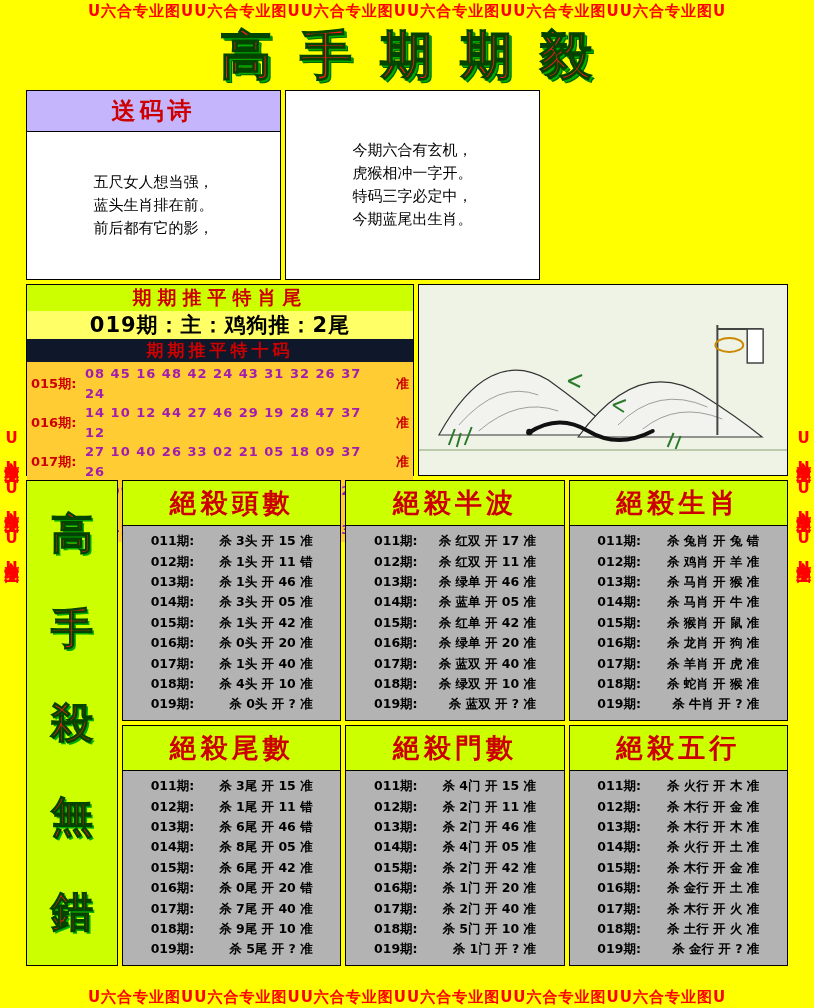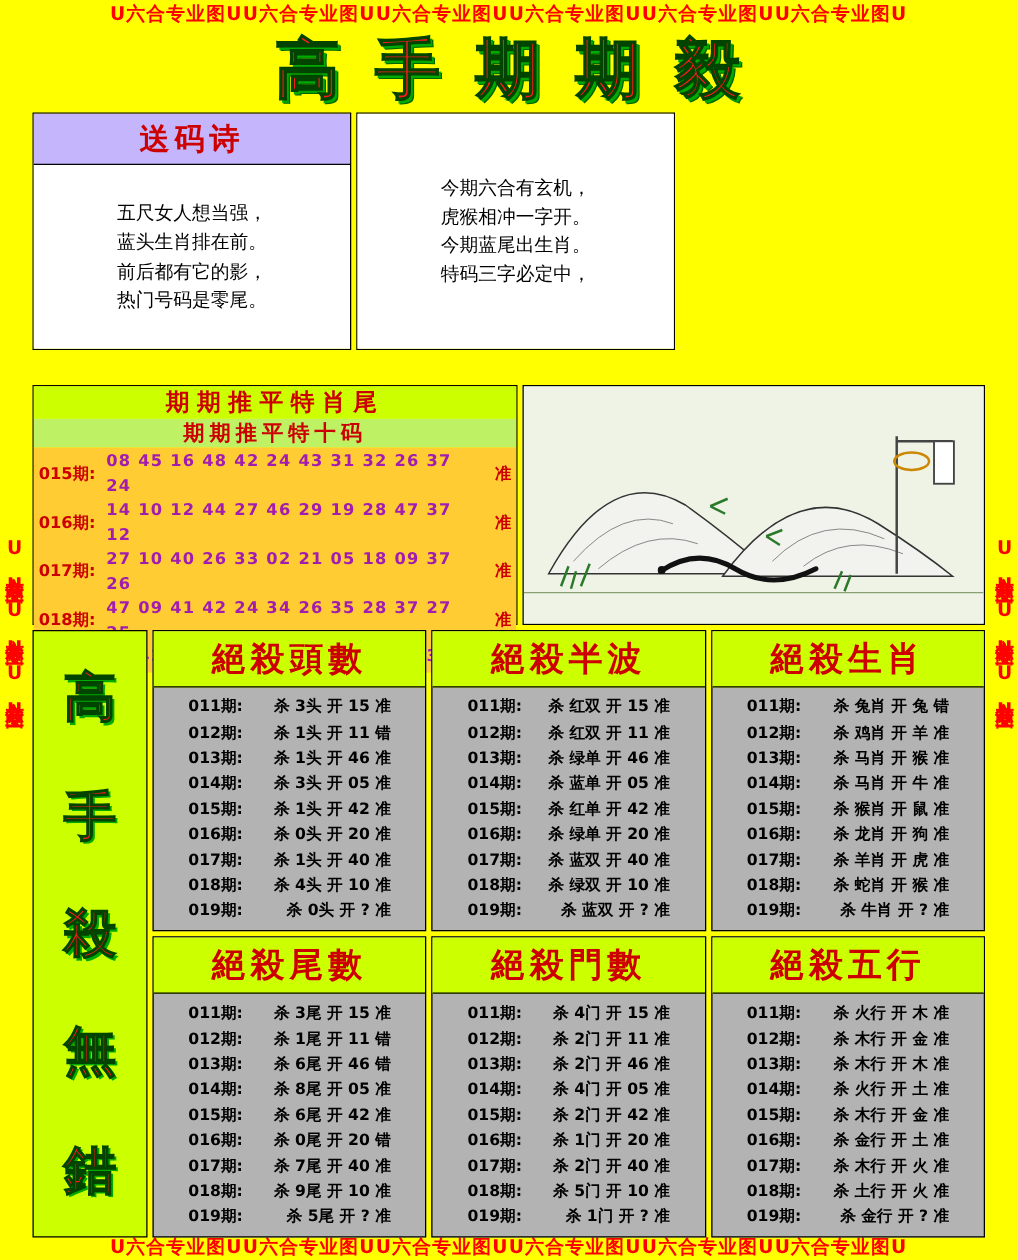--- a/index.html
+++ b/index.html
@@ -84,33 +84,33 @@
     font-size:42px;font-weight:bold;color:#0033cc;letter-spacing:2px;
   }
   .logo-sub{
     position:absolute;top:110px;left:14px;
     font-size:15px;font-weight:bold;color:#000;letter-spacing:6px;
   }
   .logo-rule{position:absolute;top:106px;left:12px;width:215px;height:2px;background:#cc0000;}
   .bolt{position:absolute;top:52px;left:150px;font-size:62px;color:#ff0000;line-height:1;}
 
   
-  .mid-row{display:flex;gap:4px;padding:4px;box-sizing:border-box;height:200px;margin-top:24px;}
+  .mid-row{display:flex;gap:4px;padding:4px;box-sizing:border-box;height:200px;}
   .mid-left{width:388px;display:flex;flex-direction:column;border:1px solid #000;box-sizing:border-box;}
   .mid-head{
     height:26px;background:#ccff00;display:flex;align-items:center;justify-content:center;
     font-family:"DejaVu Serif","Liberation Serif",serif;
     font-size:19px;font-weight:bold;color:#cc0000;letter-spacing:6px;
   }
   .mid-main{
     height:44px;background:#ffff66;display:flex;align-items:center;justify-content:center;
     font-size:21px;font-weight:bold;color:#000;letter-spacing:1px;
   }
   .mid-head2{
-    height:24px;background:#bef264;display:flex;align-items:center;justify-content:center;
+    height:24px;background:#0f172a;display:flex;align-items:center;justify-content:center;
     font-family:"DejaVu Serif","Liberation Serif",serif;
     font-size:17px;font-weight:bold;color:#cc0000;letter-spacing:4px;
   }
   .num-table{flex:1;background:#ffcc33;padding:2px 4px;box-sizing:border-box;}
   .num-row{display:flex;align-items:center;font-size:13px;font-weight:bold;line-height:1.5;}
   .num-label{width:54px;color:#cc0000;}
   .num-values{flex:1;color:#a21caf;letter-spacing:1px;}
   .num-ok{width:26px;color:#cc0000;text-align:right;}
   .mid-right{
     flex:1;border:1px solid #000;background:#e8f4e0;position:relative;overflow:hidden;
@@ -168,38 +168,38 @@
     <span class="title-char">毅</span>
   </div>
 
   <div class="poem-row">
     <div class="poem-box">
       <div class="poem-head">送码诗</div>
       <div class="poem-body">
         <div>五尺女人想当强，</div>
         <div>蓝头生肖排在前。</div>
         <div>前后都有它的影，</div>
-        <div>热门号码是零尾。</div>
       </div>
     </div>
 
 
     <div class="poem-box">
       <div class="poem-body">
         <div>今期六合有玄机，</div>
         <div>虎猴相冲一字开。</div>
+        <div>特码三字必定中，</div>
         <div>今期蓝尾出生肖。</div>
-        <div>特码三字必定中，</div>
       </div>
     </div>
   </div>
 
   <div class="mid-row">
     <div class="mid-left">
       <div class="mid-head">期期推平特肖尾</div>
+      <div class="mid-main">019期：主：鸡狗推：2尾</div>
       <div class="mid-head2">期期推平特十码</div>
       <div class="num-table">
         <div class="num-row">
           <span class="num-label">015期:</span>
           <span class="num-values">08 45 16 48 42 24 43 31 32 26 37 24</span>
           <span class="num-ok">准</span>
         </div>
         <div class="num-row">
           <span class="num-label">016期:</span>
           <span class="num-values">14 10 12 44 27 46 29 19 28 47 37 12</span>
@@ -298,21 +298,21 @@
               <span class="txt">杀 0头 开 ?  准</span>
             </div>
         </div>
       </div>
 
       <div class="cell">
         <div class="cell-head">絕殺半波</div>
         <div class="cell-body">
           <div class="line">
               <span class="lbl">011期:</span>
-              <span class="txt">杀 红双 开 15 准</span>
+              <span class="txt">杀 红双 开 17 准</span>
             </div>
           <div class="line">
               <span class="lbl">012期:</span>
               <span class="txt">杀 红双 开 11 准</span>
             </div>
           <div class="line">
               <span class="lbl">013期:</span>
               <span class="txt">杀 绿单 开 46 准</span>
             </div>
           <div class="line">

